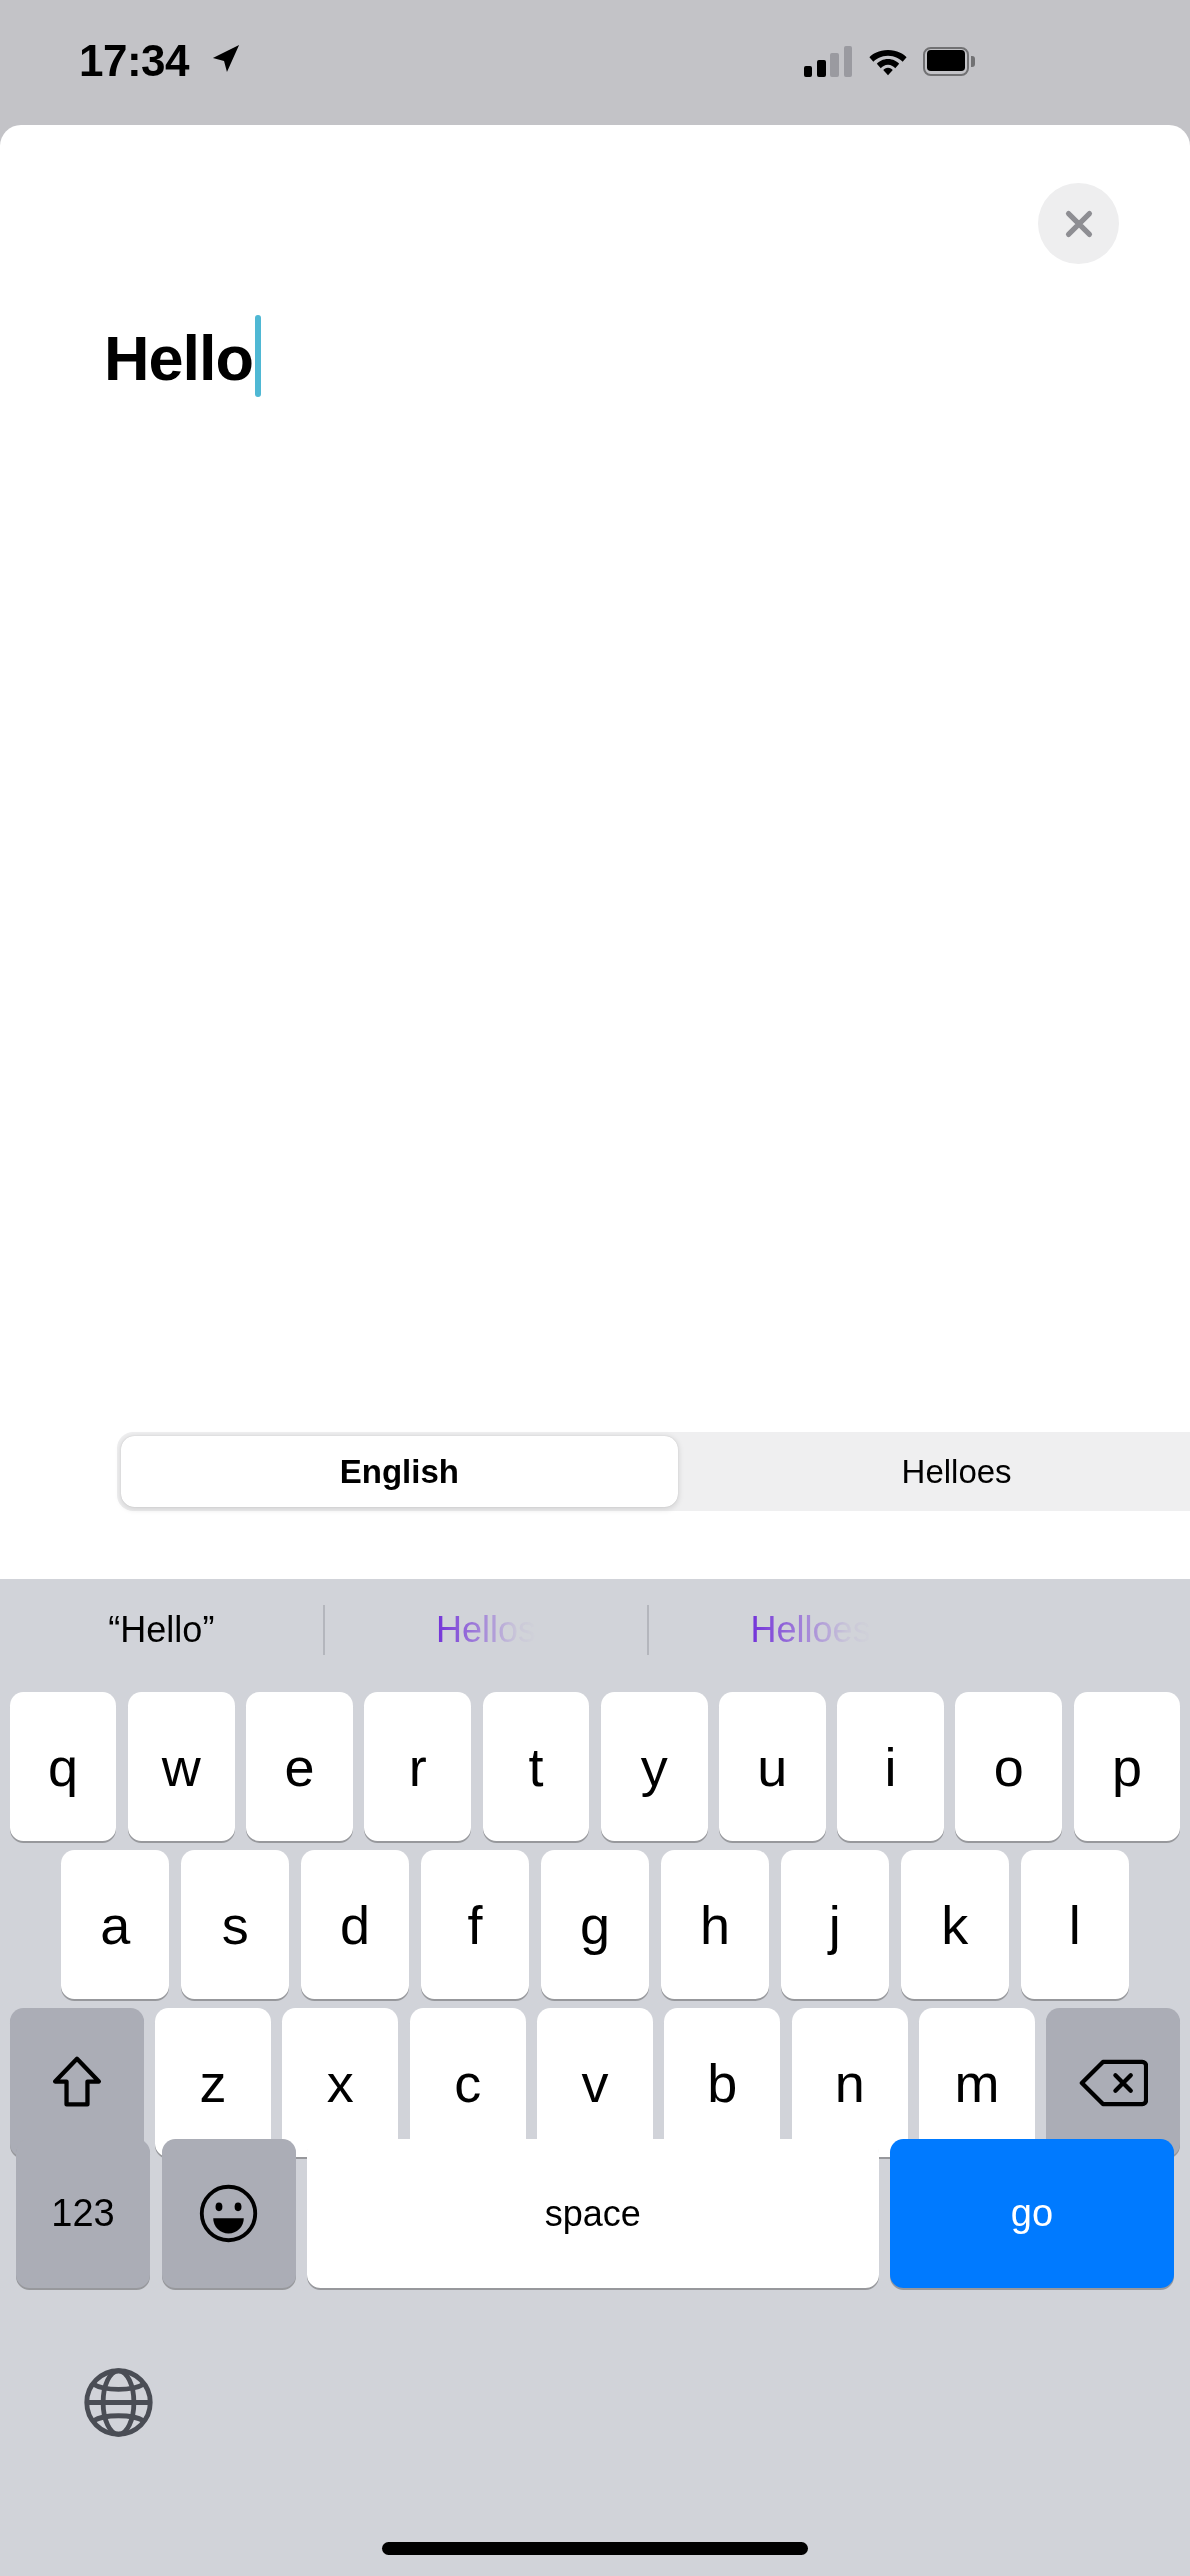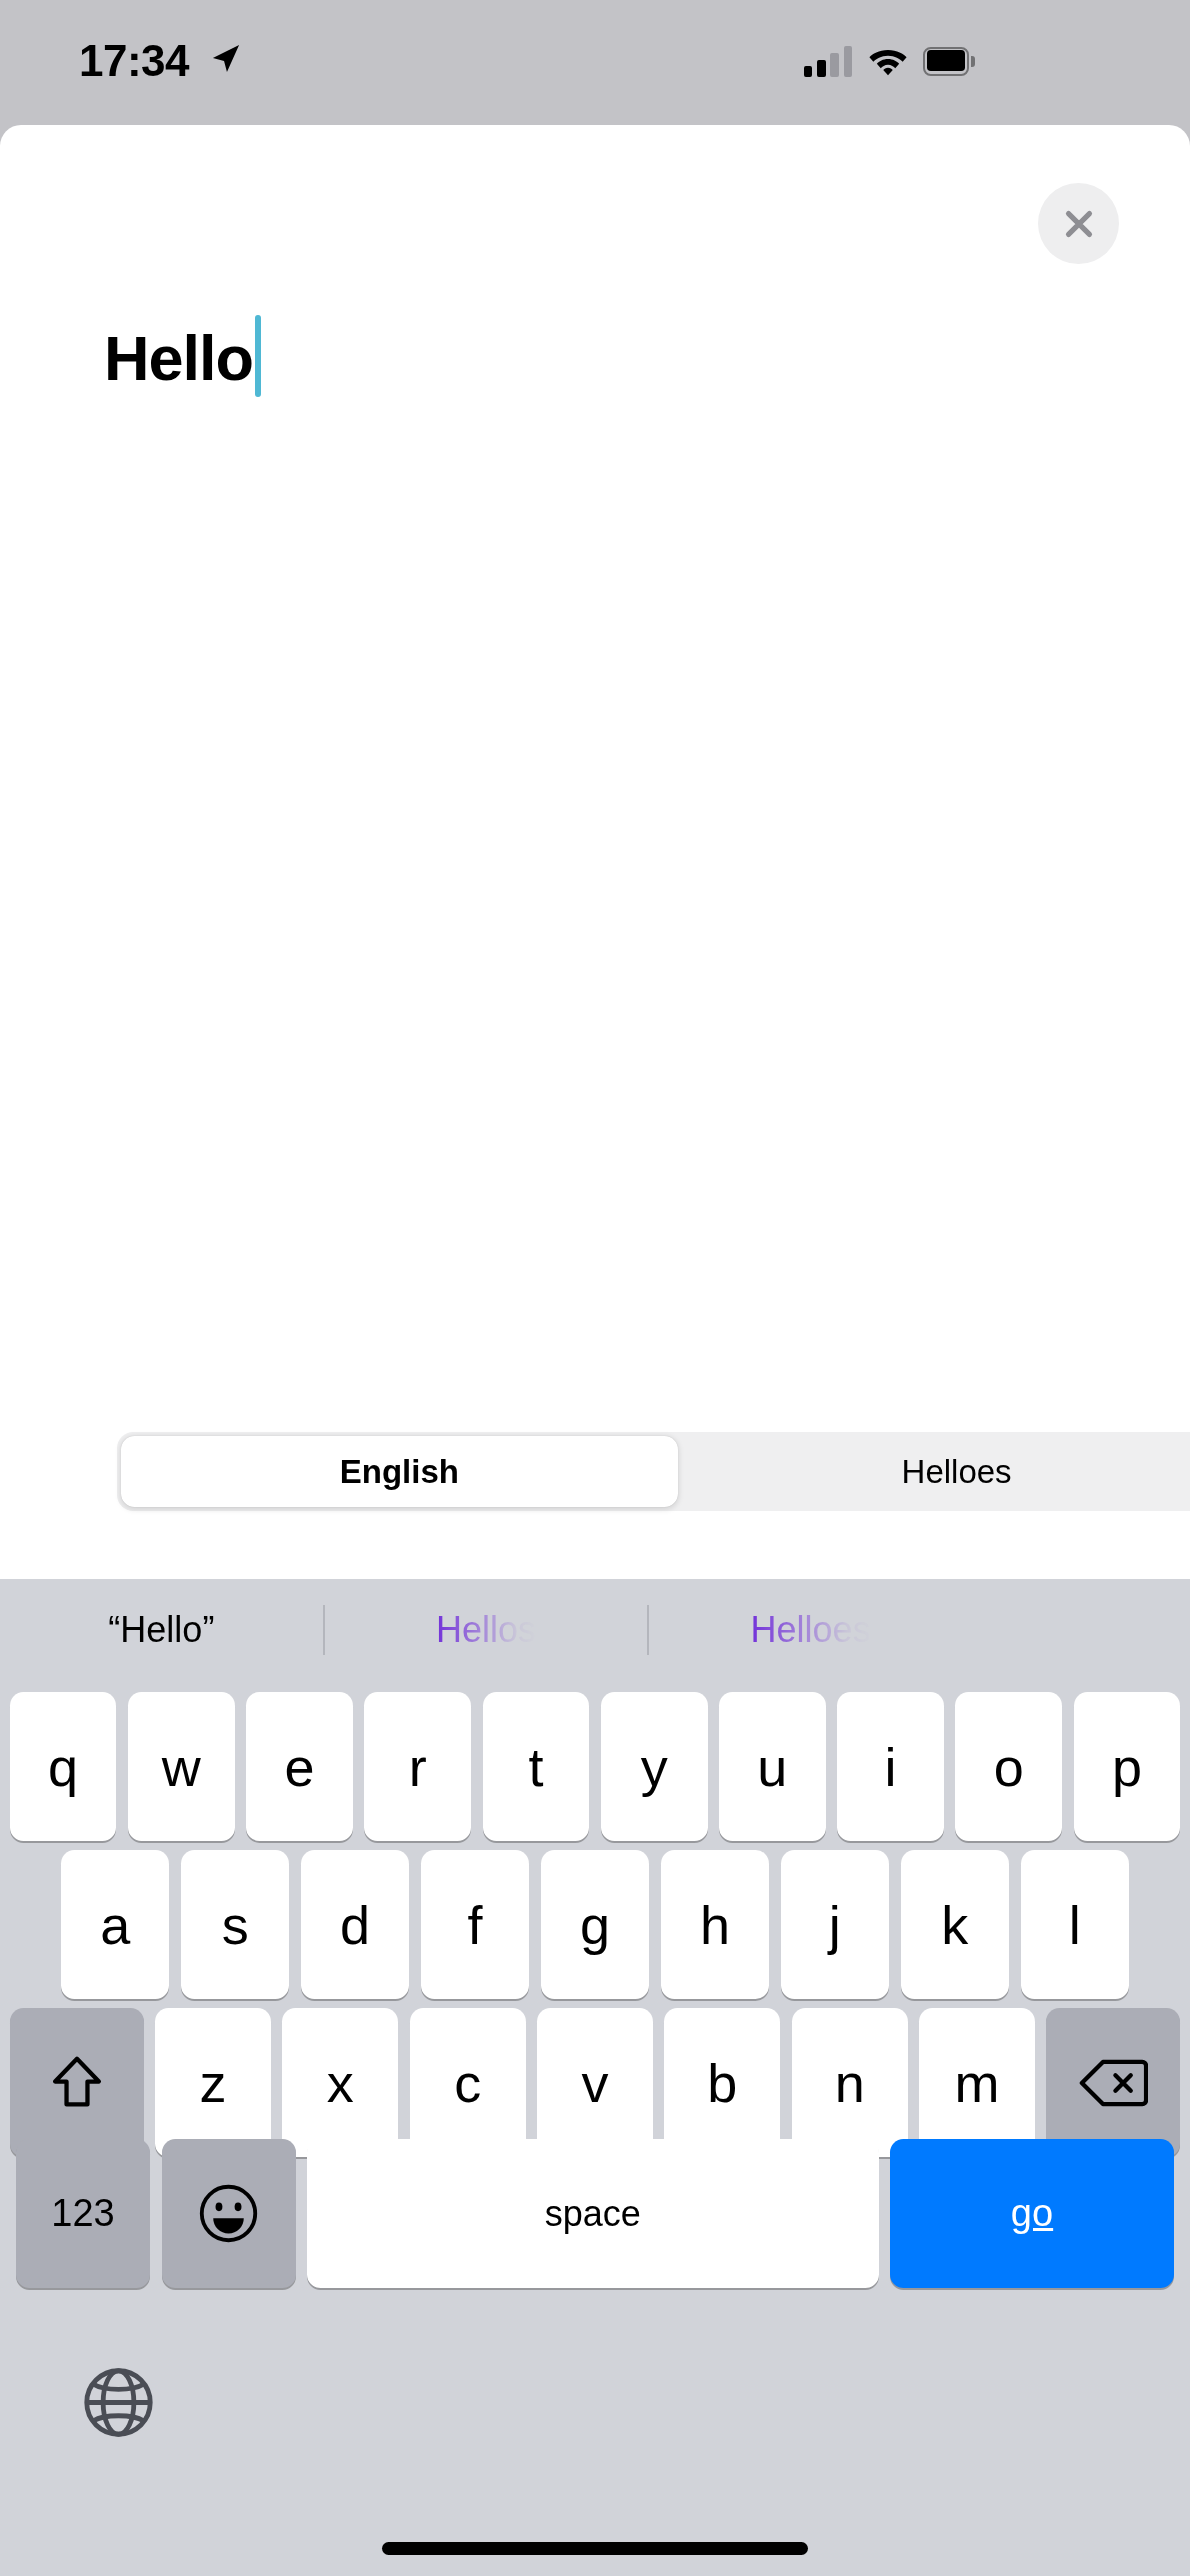--- a/index.html
+++ b/index.html
@@ -145,21 +145,21 @@
     display:flex; align-items:center; justify-content:center;
     font-size:54px; color:#000; font-weight:400;
     box-shadow:0 1.9px 0 rgba(0,0,0,0.28);
     cursor:pointer; height:149px;
   }
   .key.letter { flex:1; }
   .key.gray { background:#abadb6; }
   .key.wide-fn { width:134px; flex:0 0 134px; }
   .key.space { flex:1; font-size:36px; }
   .key.go {
-    flex:0 0 284px; background:#007aff; color:#ffffff; font-size:38px;text-decoration:underline;
+    flex:0 0 284px; background:#007aff; color:#ffffff; font-size:38px;
   }
   .key.num { flex:0 0 134px; font-size:38px; }
   .key svg { display:block; }
 
   #globe-row {
     position:absolute; left:0; top:767px; width:1190px; height:134px;
   }
   #globe-button {
     position:absolute; left:73px; top:11.5px;
     width:90px; height:90px;

